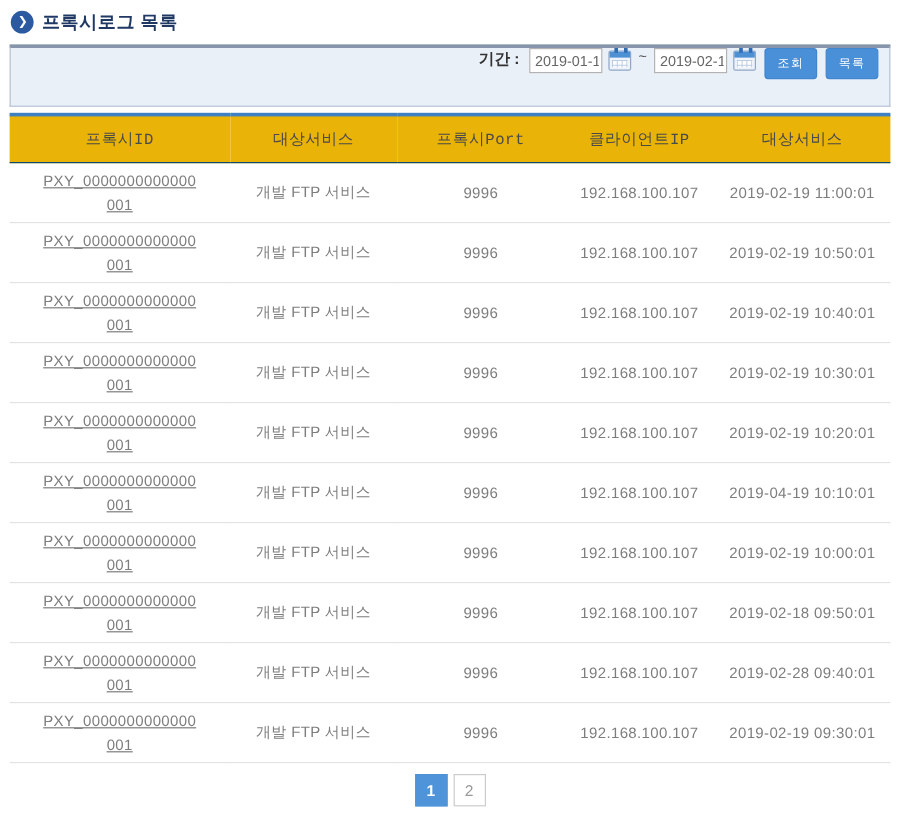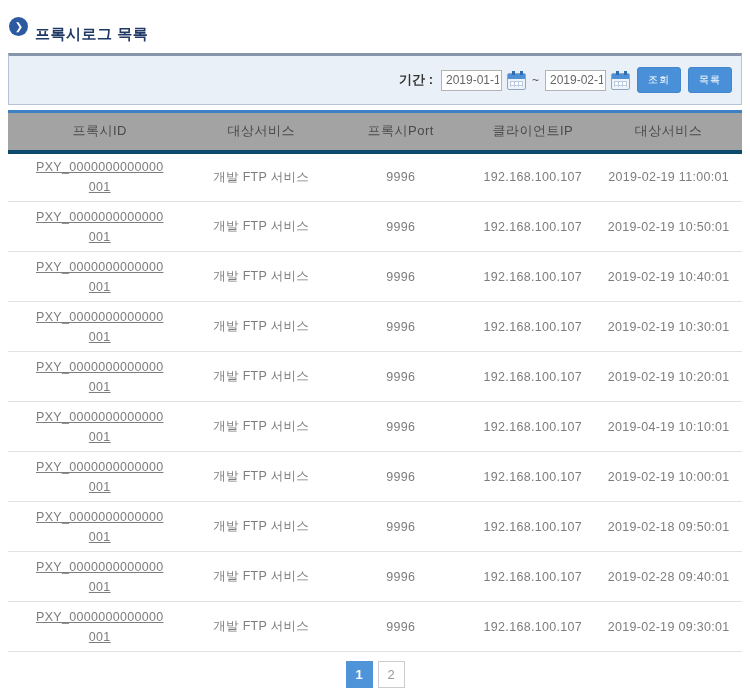--- a/index.html
+++ b/index.html
@@ -11,27 +11,27 @@
   }
   .page { padding:7px 8px 0 8px; }
 
   
   .title-row { display:flex; align-items:center; gap:7px; margin:2px 0 9px 1px; }
   .title-icon {
     width:19px; height:19px; border-radius:50%; background:#2c5aa0; color:#fff;
     display:flex; align-items:center; justify-content:center;
     font-size:10px; font-weight:bold; flex:0 0 auto; padding-left:1px;
   }
-  .page-title { font-size:15px; font-weight:bold; color:#1f3864; letter-spacing:.5px;margin-top:16px; }
+  .page-title { font-size:15px; font-weight:bold; color:#1f3864; letter-spacing:.5px; }
 
   
   .filter-box {
     background:#eaf0f8;
     border:1px solid #b7c2d4; border-top:3px solid #8795ab;
-    height:52px; display:flex; align-items:center; justify-content:flex-end;
+    height:52px; display:flex; justify-content:flex-end;
     gap:5px; padding:0 9px;
   }
   .period-label { font-weight:bold; font-size:13px; color:#333; margin-right:3px; }
   .date-input {
     width:61px; height:21px; border:1px solid #b3b3b3; background:#fff;
     font-size:12px; color:#666; padding:1px 2px 1px 4px; font-family:inherit; outline:none;
   }
   .cal {
     width:19px; height:17px; position:relative; background:#eef3fa;
     border:1px solid #8fa6c4; border-radius:2px; cursor:pointer; margin-top:2px; flex:0 0 auto;
@@ -50,22 +50,22 @@
     font-size:10px; height:26px; padding:0 10px; margin-left:2px;
     cursor:pointer; font-family:inherit; letter-spacing:1px;
   }
 
   
   table.log-table {
     width:100%; border-collapse:collapse; margin-top:5px;
     border-top:3px solid #3d80c4; table-layout:fixed;
   }
   .log-table thead th {
-    background:#a3a3a3; height:40px; font-size:13px; color:#4a4a4a;
-    font-weight:normal; border-bottom:4px solid #0c4a6e; letter-spacing:.5px;
+    background:#eab308; height:40px; font-size:13px; color:#4a4a4a;
+    font-weight:normal; border-bottom:1px solid #0c4a6e; letter-spacing:.5px;font-family:Liberation Mono, monospace;
   }
   .log-table tbody td {
     height:50px; text-align:center; font-size:12.5px; color:#7d7d7d;
     border-bottom:1px solid #e3e3e3; letter-spacing:.3px;
   }
   .id-wrap { max-width:131px; margin:0 auto; word-break:break-all; line-height:1.6;text-decoration:underline; }
 
   
   .pagination { display:flex; justify-content:center; align-items:center; gap:5px; margin-top:9px; }
   .page-btn {

